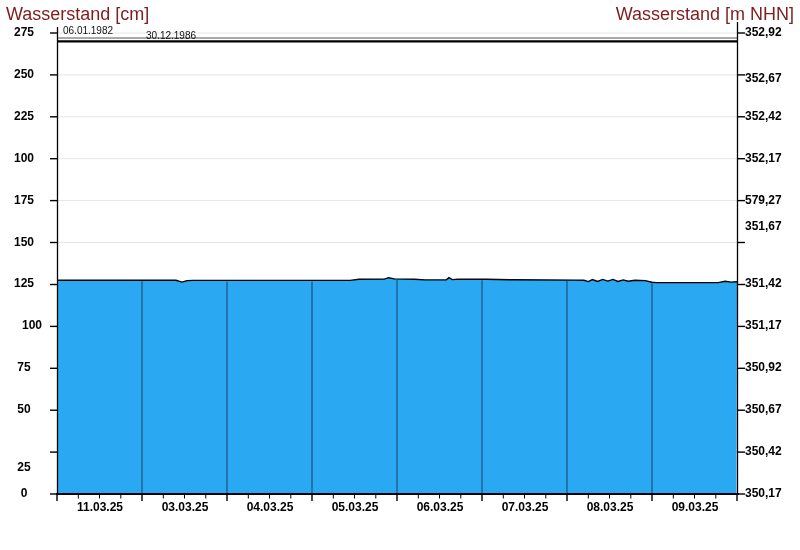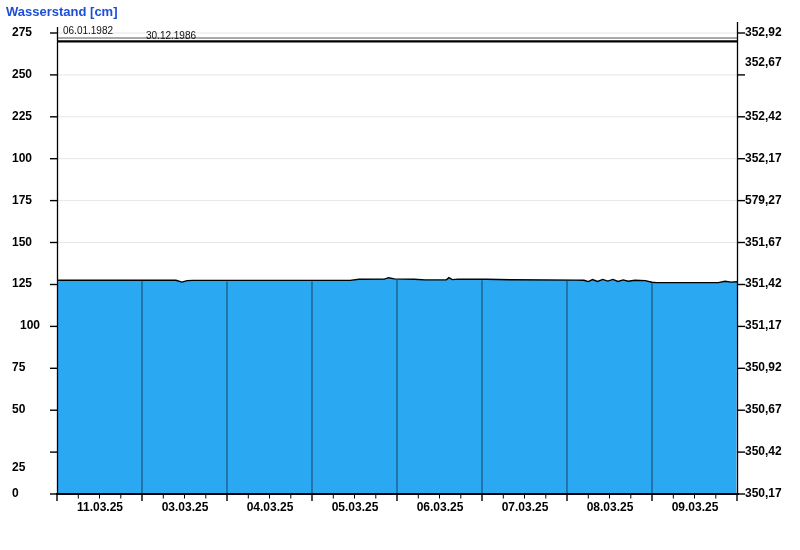--- a/index.html
+++ b/index.html
@@ -1,23 +1,23 @@
 <!DOCTYPE html>
 <html><head>
 <meta charset="utf-8">
 <style>
   html,body{margin:0;padding:0;background:#fff;}
   #stage{position:relative;width:800px;height:550px;background:#ffffff;overflow:hidden;
          font-family:"Liberation Sans","DejaVu Sans",sans-serif;}
-  .title{position:absolute;top:4px;font-size:13px;font-weight:bold;color:#1d4ed8;white-space:nowrap;}
+  .title{position:absolute;top:4px;font-size:18px;font-weight:normal;color:#7f1d1d;white-space:nowrap;}
   #title-left{left:6px;}
   #title-right{right:6px;text-align:right;}
   #plot-svg{position:absolute;left:0;top:0;}
   .tick-label{position:absolute;font-size:12px;font-weight:bold;color:#000;line-height:13px;white-space:nowrap;}
-  .ylab-left{left:0;width:48px;text-align:left;margin-left:12px;}
+  .ylab-left{left:0;width:48px;text-align:center;}
   .ylab-right{left:745px;text-align:left;}
   .xlab{width:84px;text-align:center;top:501px;}
   .marker-label{position:absolute;font-size:10px;font-weight:normal;color:#111;white-space:nowrap;}
 </style>
 </head>
 <body>
 
 <div id="stage">
   <svg id="plot-svg" width="800" height="550">
       <line x1="57" y1="452.1" x2="737" y2="452.1" stroke="#e6e6e6" stroke-width="1"></line>
@@ -97,43 +97,44 @@
       <line x1="588.3" y1="494" x2="588.3" y2="498.5" stroke="#000000" stroke-width="1"></line>
       <line x1="609.5" y1="494" x2="609.5" y2="498.5" stroke="#000000" stroke-width="1"></line>
       <line x1="630.8" y1="494" x2="630.8" y2="498.5" stroke="#000000" stroke-width="1"></line>
       <line x1="652.0" y1="494" x2="652.0" y2="501" stroke="#000000" stroke-width="1.4"></line>
       <line x1="673.3" y1="494" x2="673.3" y2="498.5" stroke="#000000" stroke-width="1"></line>
       <line x1="694.5" y1="494" x2="694.5" y2="498.5" stroke="#000000" stroke-width="1"></line>
       <line x1="715.8" y1="494" x2="715.8" y2="498.5" stroke="#000000" stroke-width="1"></line>
       <line x1="737.0" y1="494" x2="737.0" y2="501" stroke="#000000" stroke-width="1.4"></line>
     </svg>
   <div id="title-left" class="title">Wasserstand [cm]</div>
+  <div id="title-right" class="title">Wasserstand [m NHN]</div>
   <div id="labels">
       <div class="tick-label ylab-left" style="top: 487px;">0</div>
       <div class="tick-label ylab-right" style="top: 487px;">350,17</div>
       <div class="tick-label ylab-left" style="top: 461px;">25</div>
       <div class="tick-label ylab-right" style="top: 445px;">350,42</div>
       <div class="tick-label ylab-left" style="top: 403px;">50</div>
       <div class="tick-label ylab-right" style="top: 403px;">350,67</div>
       <div class="tick-label ylab-left" style="top: 361px;">75</div>
       <div class="tick-label ylab-right" style="top: 361px;">350,92</div>
       <div class="tick-label ylab-left" style="top: 319px; padding-left: 8px;">100</div>
       <div class="tick-label ylab-right" style="top: 319px;">351,17</div>
       <div class="tick-label ylab-left" style="top: 277px;">125</div>
       <div class="tick-label ylab-right" style="top: 277px;">351,42</div>
       <div class="tick-label ylab-left" style="top: 236px;">150</div>
-      <div class="tick-label ylab-right" style="top: 236px;">351,67</div>
+      <div class="tick-label ylab-right" style="top: 220px;">351,67</div>
       <div class="tick-label ylab-left" style="top: 194px;">175</div>
       <div class="tick-label ylab-right" style="top: 194px;">579,27</div>
       <div class="tick-label ylab-left" style="top: 152px;">100</div>
       <div class="tick-label ylab-right" style="top: 152px;">352,17</div>
       <div class="tick-label ylab-left" style="top: 110px;">225</div>
       <div class="tick-label ylab-right" style="top: 110px;">352,42</div>
       <div class="tick-label ylab-left" style="top: 68px;">250</div>
-      <div class="tick-label ylab-right" style="top: 56px;">352,67</div>
+      <div class="tick-label ylab-right" style="top: 72px;">352,67</div>
       <div class="tick-label ylab-left" style="top: 26px;">275</div>
       <div class="tick-label ylab-right" style="top: 26px;">352,92</div>
       <div class="tick-label xlab" style="left: 58px;">11.03.25</div>
       <div class="tick-label xlab" style="left: 143px;">03.03.25</div>
       <div class="tick-label xlab" style="left: 228px;">04.03.25</div>
       <div class="tick-label xlab" style="left: 313px;">05.03.25</div>
       <div class="tick-label xlab" style="left: 398px;">06.03.25</div>
       <div class="tick-label xlab" style="left: 483px;">07.03.25</div>
       <div class="tick-label xlab" style="left: 568px;">08.03.25</div>
       <div class="tick-label xlab" style="left: 653px;">09.03.25</div>

